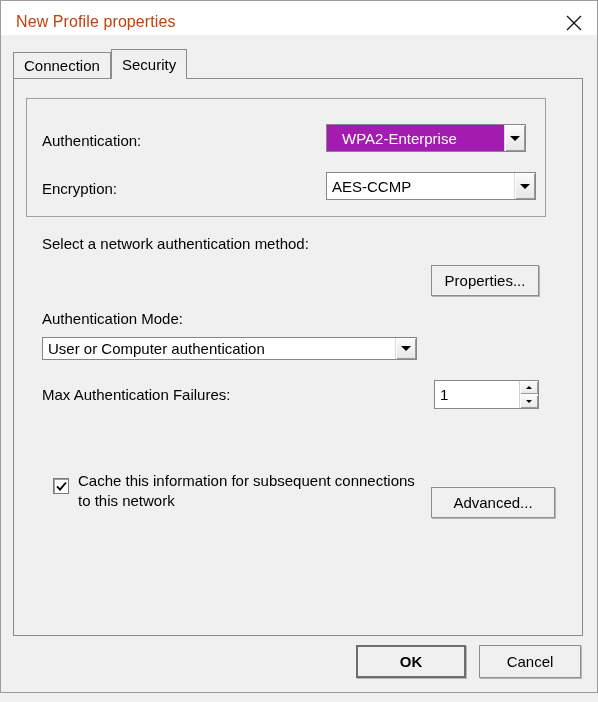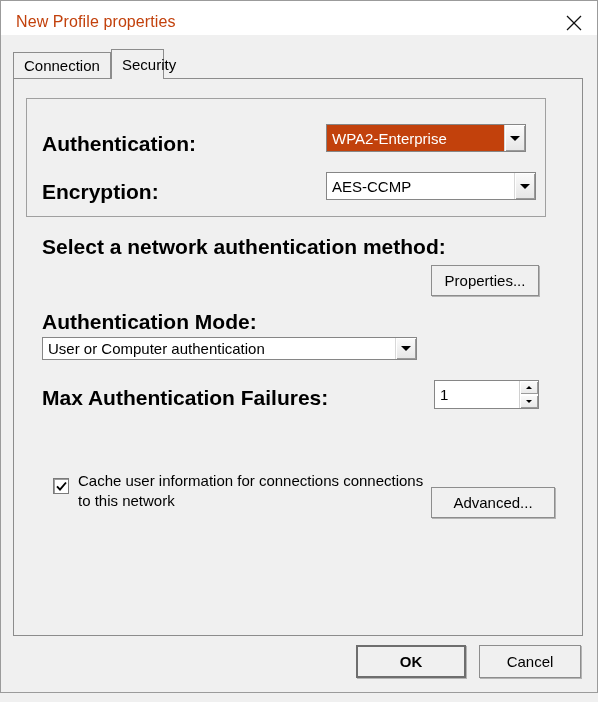--- a/index.html
+++ b/index.html
@@ -125,24 +125,23 @@
     top: 54px;
     background: #f0f0f0;
     padding: 0 4px;
     font-size: 15px;
     color: #000;
     white-space: nowrap;
   }
 
   .lbl {
     position: absolute;
-    font-size: 21px;
-    color: #000;
-    white-space: nowrap;
-    font-weight: bold;
+    font-size: 15px;
+    color: #000;
+    white-space: nowrap;
   }
 
   
   .combo {
     position: absolute;
     background: #ffffff;
     border: 1px solid #868686;
     box-sizing: border-box;
     display: flex;
     align-items: center;
@@ -150,26 +149,26 @@
   }
   .combo-text {
     flex: 1;
     font-size: 15px;
     color: #000;
     padding-left: 5px;
     white-space: nowrap;
     overflow: hidden;
   }
   .combo.selected .combo-text {
-    background: #c2410c;
+    background: #a21caf;
     color: #ffffff;
     height: 100%;
     display: flex;
     align-items: center;
-    padding-left: 5px;
+    padding-left: 15px;
   }
   .combo-arrow {
     width: 21px;
     height: 100%;
     background: linear-gradient(#fbfbfb, #e6e6e6);
     border-left: 1px solid #d8d8d8;
     box-shadow: inset 1px 1px 0 #ffffff, inset -1px -1px 0 #9a9a9a;
     display: flex;
     align-items: center;
     justify-content: center;
@@ -296,21 +295,21 @@
       </span>
     </div>
   </div>
 
   <div class="body">
 
     <div class="tabstrip">
       <div class="tab" style="left:0; width:98px;">
         <span>Connection</span>
       </div>
-      <div class="tab selected" style="left:98px; width:53px;">
+      <div class="tab selected" style="left:98px; width:76px;">
         <span>Security</span>
       </div>
     </div>
 
     <div class="tabpanel"></div>
 
     <div class="groupbox"></div>
 
     <div class="lbl" style="left:41px; top:97px;">Authentication:</div>
     <div class="combo selected" style="left:325px; top:89px; width:200px; height:28px;">
@@ -354,21 +353,21 @@
       </div>
     </div>
 
     <div class="checkbox-row">
       <span class="checkbox-box">
         <svg width="11" height="11" viewBox="0 0 11 11">
           <path d="M1 5.4 L4 8.6 L10 1.5" stroke="#000" stroke-width="1.9" fill="none"></path>
         </svg>
       </span>
       <span class="checkbox-label">
-        <span>Cache user information for connections connections</span><br>
+        <span>Cache this information for subsequent connections</span><br>
         <span>to this network</span>
       </span>
     </div>
 
     <div class="btn" style="left:430px; top:452px; width:124px; height:31px;">
       <span>Advanced...</span>
     </div>
 
     <div class="btn default" style="left:355px; top:610px; width:110px; height:33px;">
       <span>OK</span>

